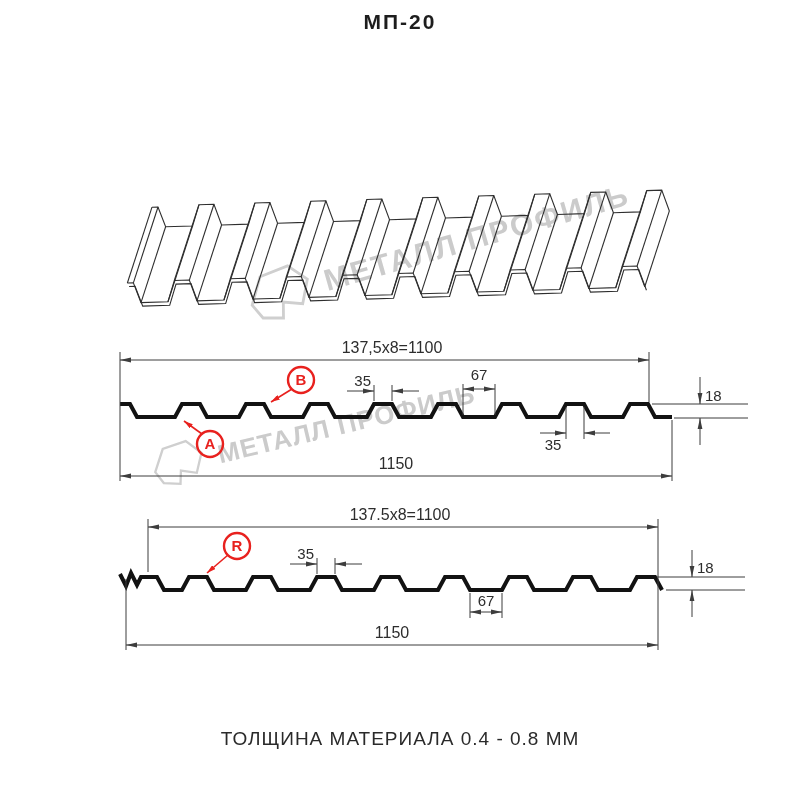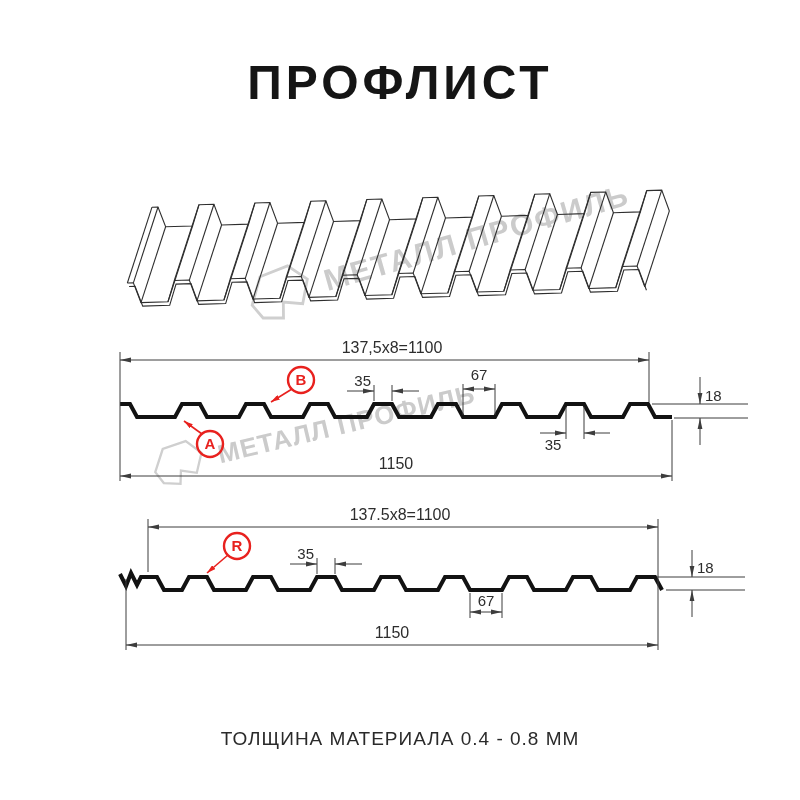--- a/index.html
+++ b/index.html
@@ -25,21 +25,21 @@
   .dimtxt-s{fill:#2d2d2d;font-size:15px;font-family:"Liberation Sans",sans-serif;}
   .red{stroke:#e8211e;fill:none;stroke-width:2.4;}
   .redline{stroke:#e8211e;stroke-width:1.6;fill:none;}
   .redtxt{fill:#e8211e;font-size:15px;font-weight:700;text-anchor:middle;
           font-family:"Liberation Sans",sans-serif;}
 </style>
 </head>
 <body>
 
 <div class="hdr">
-  <h1 class="title">ПРОФЛИСТ</h1>
+  <div class="subtitle">МП-20</div>
 </div>
 
 <div class="wm wm1">
   <svg class="wm-logo" width="70" height="56" viewBox="0 0 100 80">
     <path d="M8,44 L30,8 L72,4 L94,30 L78,62 L52,52 L46,74 L18,66 Z"></path>
   </svg>
   <span>МЕТАЛЛ ПРОФИЛЬ</span>
 </div>
 <div class="wm wm2">
   <svg class="wm-logo" width="58" height="46" viewBox="0 0 100 80">

